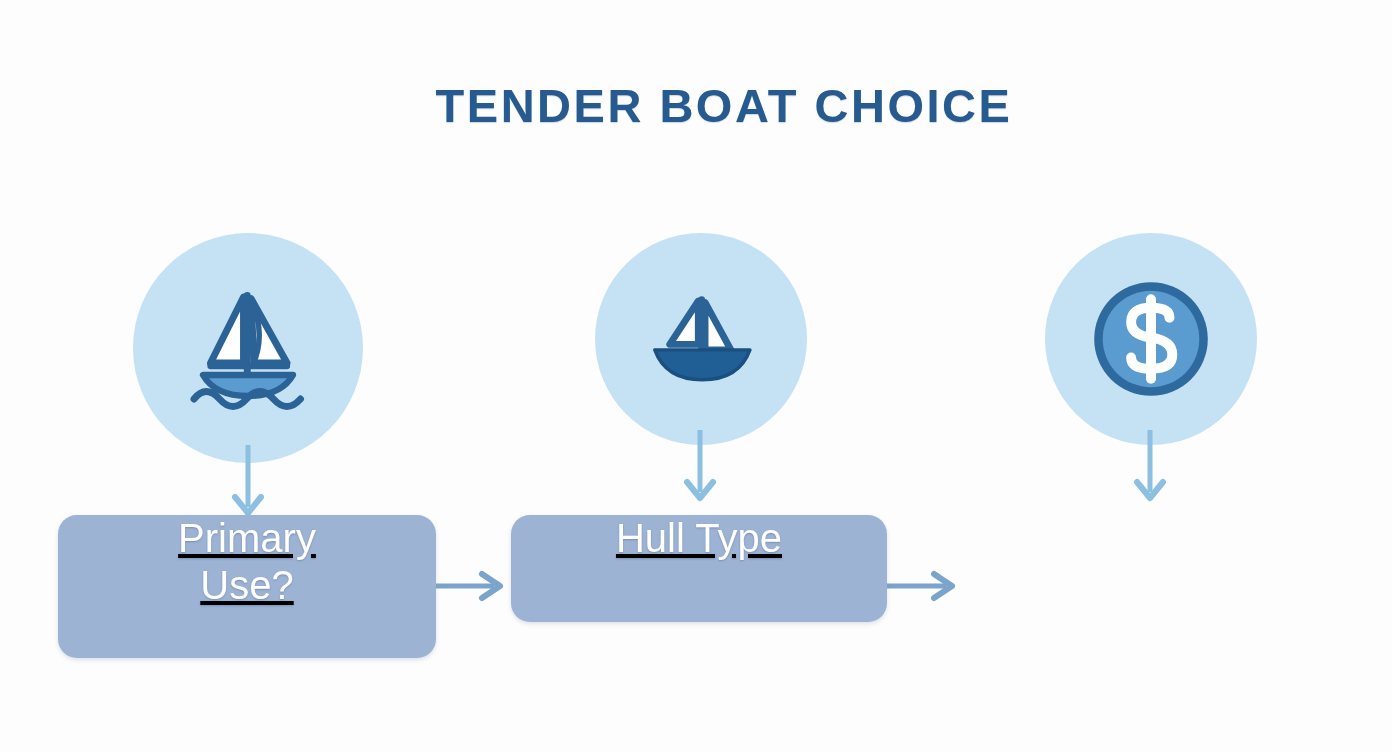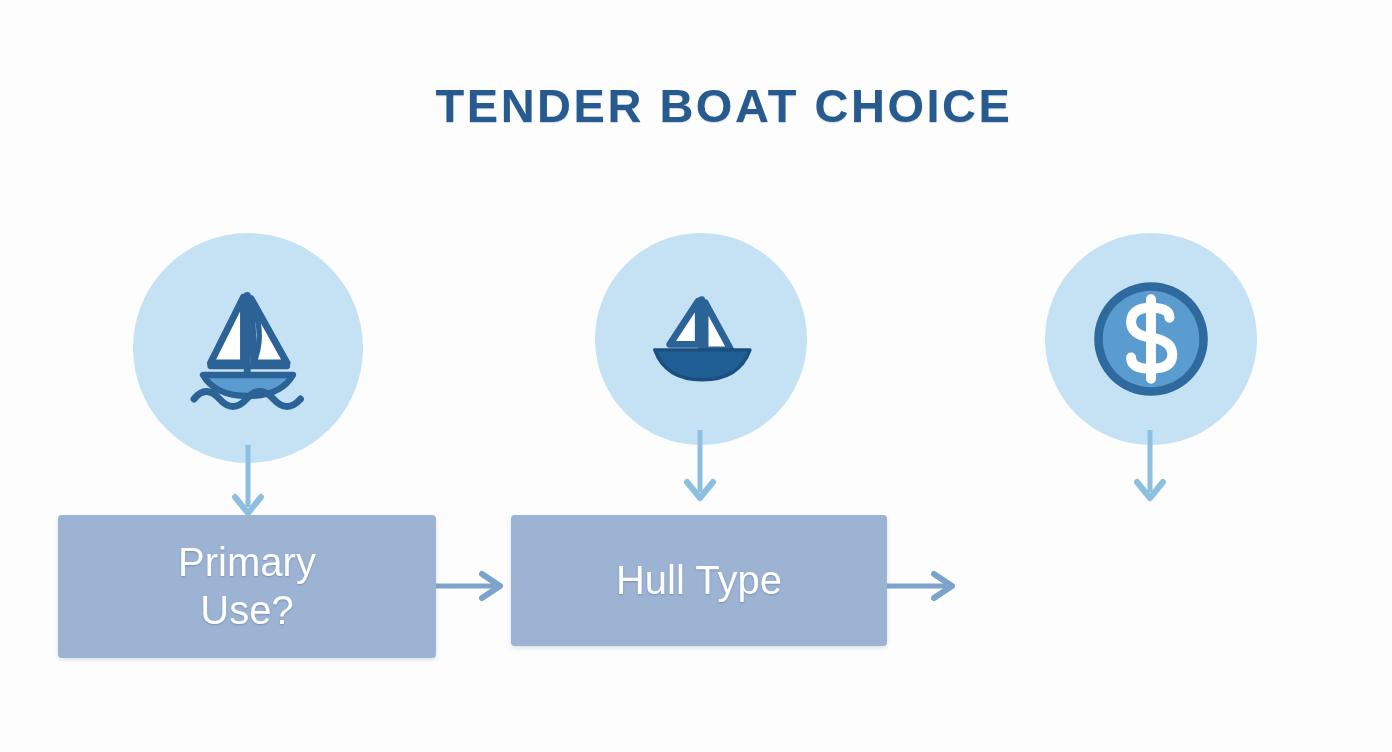--- a/index.html
+++ b/index.html
@@ -69,38 +69,39 @@
     width: 80px;
     height: 34px;
   }
   #h-arrow-1 { left: 432px; top: 569px; }
   #h-arrow-2 { left: 884px; top: 569px; }
 
   
   .process-box {
     position: absolute;
     background: #9db3d4;
-    border-radius: 4px;
+    border-radius: 19px;
     display: flex;
-    align-items: center;
+    align-items: flex-start;
     justify-content: center;
     box-shadow: 0 2px 4px rgba(120,145,180,0.25);
+    text-decoration: underline;
   }
   .box-label {
     color: #ffffff;
     font-size: 40px;
     font-family: "Liberation Sans", sans-serif;
     line-height: 1.18;
     text-align: center;
     text-shadow: 0 1px 2px rgba(90,115,155,0.55);
     padding: 0 18px;
     white-space: pre-line;
   }
   #process-box-1 { left: 58px;  top: 515px; width: 378px; height: 143px; }
-  #process-box-2 { left: 511px; top: 515px; width: 376px; height: 131px; }
+  #process-box-2 { left: 511px; top: 515px; width: 376px; height: 107px; }
   #process-box-3 { left: 962px; top: 515px; width: 373px; height: 131px; }
 </style>
 </head>
 <body>
 
 <div id="canvas">
 
   <div id="page-title">TENDER BOAT CHOICE</div>
 
   <div id="icon-circle-1" class="icon-circle">

